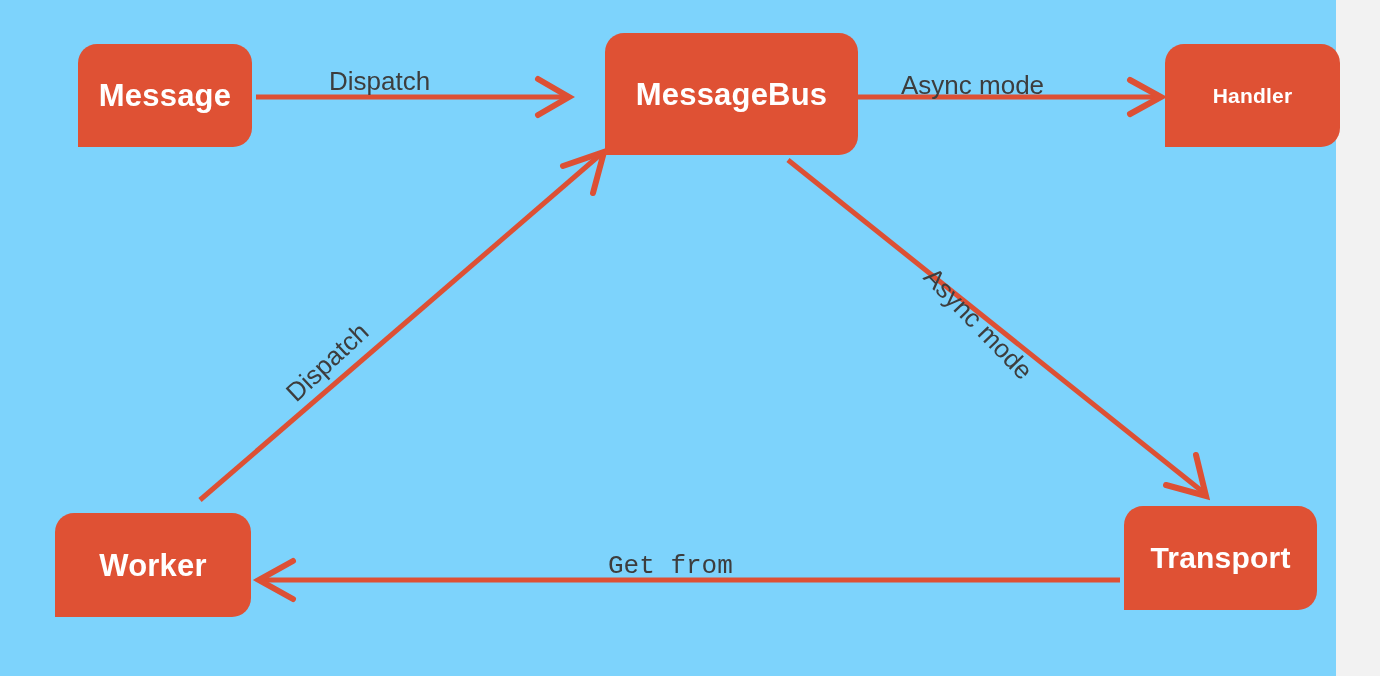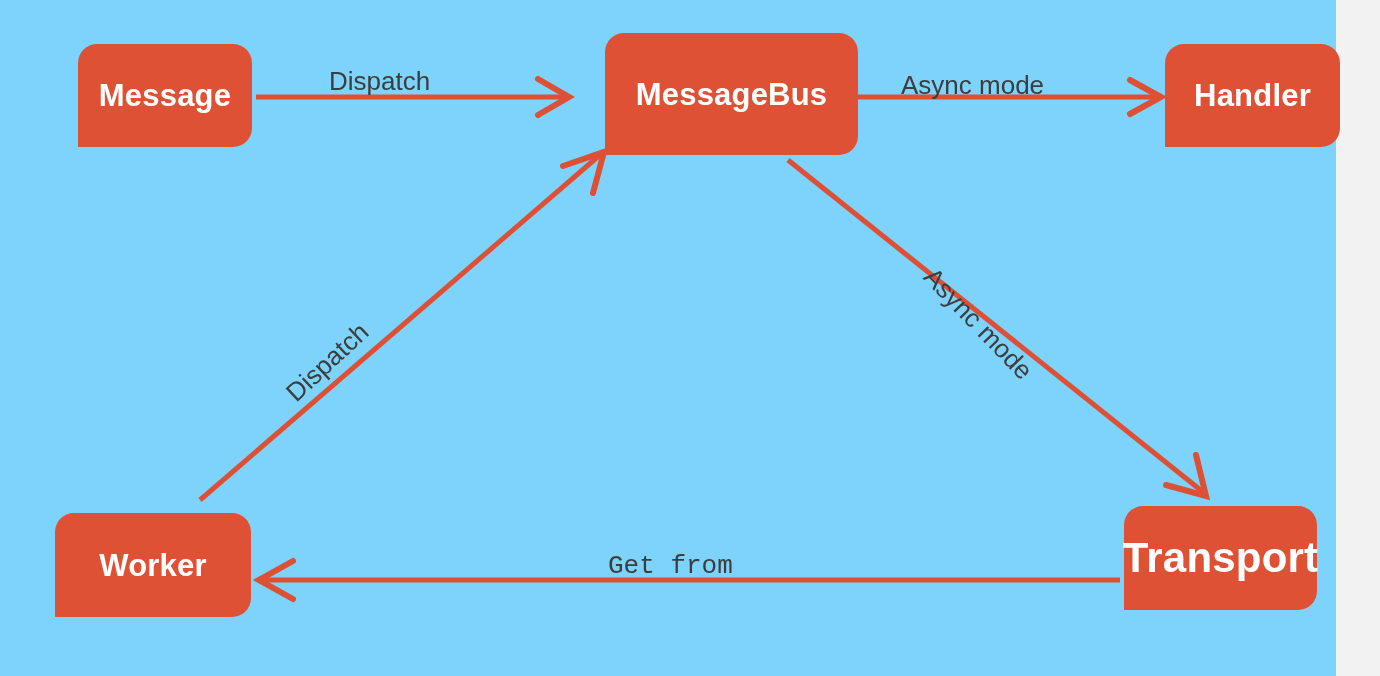--- a/index.html
+++ b/index.html
@@ -44,23 +44,23 @@
     letter-spacing: 0.2px;
     line-height: 1;
     user-select: none;
   }
   .node-label {
     display: block;
     white-space: nowrap;
   }
   #node-message   { left: 78px;   top: 44px;  width: 174px; height: 103px; font-size: 31px; }
   #node-messagebus{ left: 573px;  top: 33px;  width: 253px; height: 122px; font-size: 31px; margin-left: 32px; }
-  #node-handler   { left: 1165px; top: 44px;  width: 175px; height: 103px; font-size: 31px; }
+  #node-handler   { left: 1165px; top: 44px;  width: 175px; height: 103px; font-size: 21px; }
   #node-worker    { left: 55px;   top: 513px; width: 196px; height: 104px; font-size: 31px; }
-  #node-transport { left: 1124px; top: 506px; width: 193px; height: 104px; font-size: 42px; }
+  #node-transport { left: 1124px; top: 506px; width: 193px; height: 104px; font-size: 30px; }
 
   .edge-label {
     position: absolute;
     color: #3d3d3d;
     font-size: 26px;
     font-weight: normal;
     white-space: nowrap;
     line-height: 1;
     user-select: none;
   }

